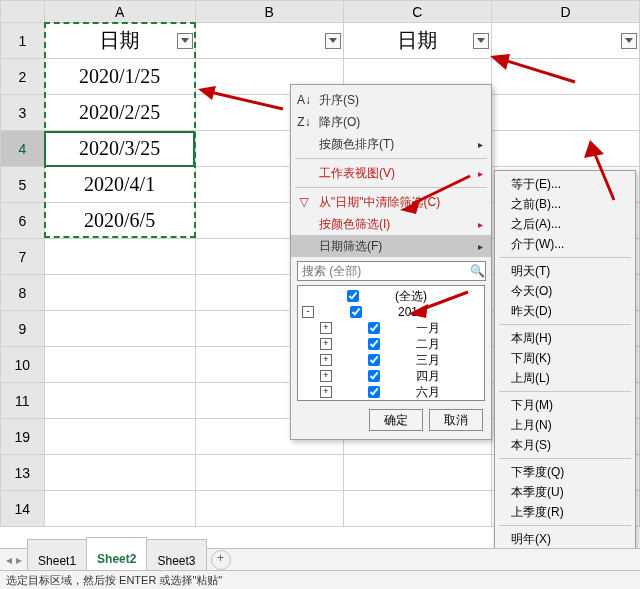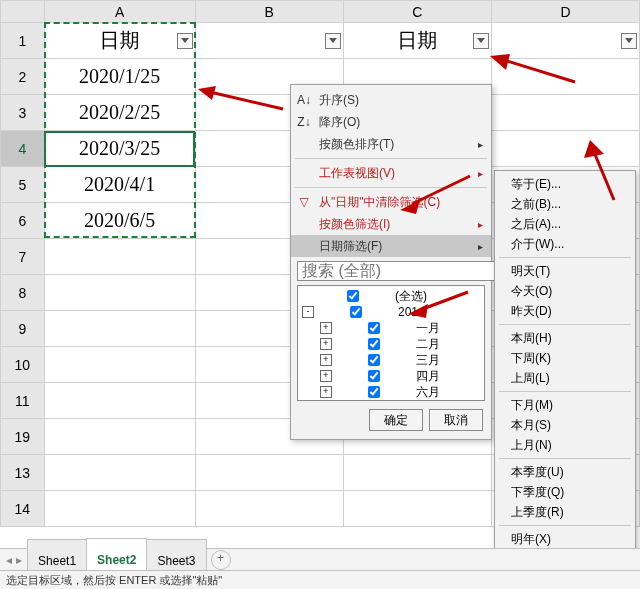--- a/index.html
+++ b/index.html
@@ -21,37 +21,37 @@
   .grid td.active{outline:2px solid #217346;outline-offset:-2px;}
   
   .menu{position:absolute;left:290px;top:84px;width:200px;background:#f2f2f2;border:1px solid #a0a0a0;box-shadow:2px 2px 6px rgba(0,0,0,.25);font-size:12px;padding-top:4px;}
   .menu .mi{display:flex;align-items:center;height:22px;padding:0 8px 0 28px;position:relative;color:#333;white-space:nowrap;}
   .menu .mi.gray{color:#b91c1c;}
   .menu .mi.sel{background:#c8c8c8;}
   .menu .mi .arr{position:absolute;right:8px;font-size:10px;}
   .menu .mi .ic{position:absolute;left:6px;width:14px;text-align:center;}
   .menu hr{border:none;border-top:1px solid #c8c8c8;margin:3px 4px;}
   .searchrow{margin:4px 6px;display:flex;align-items:center;}
-  .searchrow input{flex:1;height:18px;border:1px solid #8a8a8a;font-size:16px;padding:0 18px 0 4px;}
+  .searchrow input{flex:1;height:18px;border:1px solid #8a8a8a;font-size:12px;padding:0 18px 0 4px;}
   .searchrow .mag{margin-left:-16px;font-size:12px;color:#555;}
   .treebox{margin:2px 6px;border:1px solid #8a8a8a;background:#fff;height:110px;overflow:hidden;font-size:12px;padding:2px 0;}
   .treebox .tn{display:flex;align-items:center;height:16px;padding-left:6px;gap:33px;}
   .treebox .tn .tg{width:10px;height:10px;border:1px solid #666;margin-right:3px;font-size:9px;line-height:8px;text-align:center;}
   .treebox .tn input[type=checkbox]{margin:0 3px 0 0;width:12px;height:12px;}
   .btnrow{display:flex;justify-content:flex-end;gap:6px;padding:6px 8px 8px;}
   .btnrow button{height:22px;width:54px;border:1px solid #8a8a8a;background:#f4f4f4;font-size:12px;}
   
   .submenu{position:absolute;left:494px;top:170px;width:140px;background:#f2f2f2;border:1px solid #a0a0a0;box-shadow:2px 2px 6px rgba(0,0,0,.25);font-size:12px;padding:3px 0;}
   .submenu .si{height:20px;display:flex;align-items:center;padding:0 4px 0 16px;white-space:nowrap;}
   .submenu hr{border:none;border-top:1px solid #c8c8c8;margin:3px 4px;}
   
   .tabs{position:absolute;left:0;bottom:18px;width:640px;height:22px;background:#f3f3f3;border-top:1px solid #c0c0c0;display:flex;align-items:center;font-size:12px;}
   .tabs .nav{padding:0 6px;color:#888;display:flex;gap:4px;}
   .tabs .tab{padding:14px 10px;border:1px solid #c0c0c0;border-bottom:none;background:#ececec;margin-left:-1px;}
-  .tabs .tab.active{background:#fff;border-bottom:1px solid #737373;color:#217346;font-weight:bold;}
+  .tabs .tab.active{background:#fff;border-bottom:4px solid #737373;color:#217346;font-weight:bold;}
   .tabs .add{margin-left:4px;width:18px;height:18px;border:1px solid #c0c0c0;border-radius:50%;text-align:center;line-height:15px;color:#666;}
   .status{position:absolute;left:0;bottom:0;width:640px;height:18px;background:#f3f3f3;border-top:1px solid #c0c0c0;font-size:11px;padding-left:6px;line-height:18px;color:#333;}
   
   .arrow{position:absolute;pointer-events:none;}
   .arrow line{stroke:#c00000;stroke-width:3;}
   .arrow polygon{fill:#c00000;}
 </style>
 </head>
 <body>
 
@@ -277,25 +277,25 @@
       <hr>
       <div class="si">明天(T)</div>
       <div class="si">今天(O)</div>
       <div class="si">昨天(D)</div>
       <hr>
       <div class="si">本周(H)</div>
       <div class="si">下周(K)</div>
       <div class="si">上周(L)</div>
       <hr>
       <div class="si">下月(M)</div>
+      <div class="si">上月(N)</div>
       <div class="si">本月(S)</div>
-      <div class="si">上月(N)</div>
-      <hr>
+      <hr>
+      <div class="si">下季度(Q)</div>
       <div class="si">本季度(U)</div>
-      <div class="si">下季度(Q)</div>
       <div class="si">上季度(R)</div>
       <hr>
       <div class="si">明年(X)</div>
       <div class="si">今年(I)</div>
       <div class="si">去年(Y)</div>
     </div>
 
 <div class="tabs">
   <div class="nav">
         <span>◂</span>

